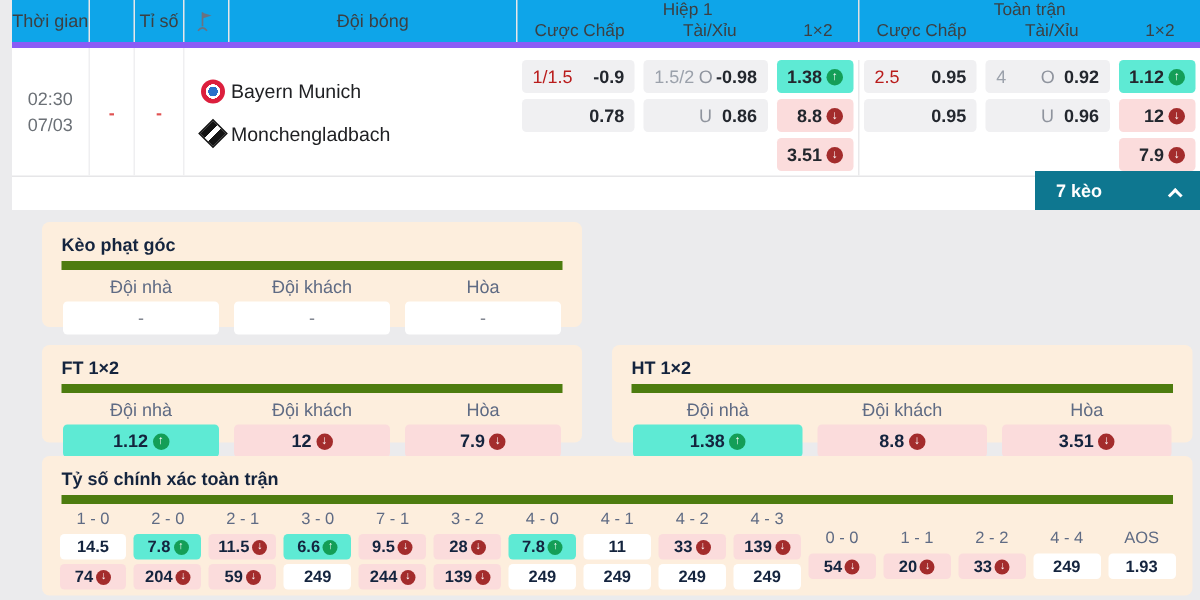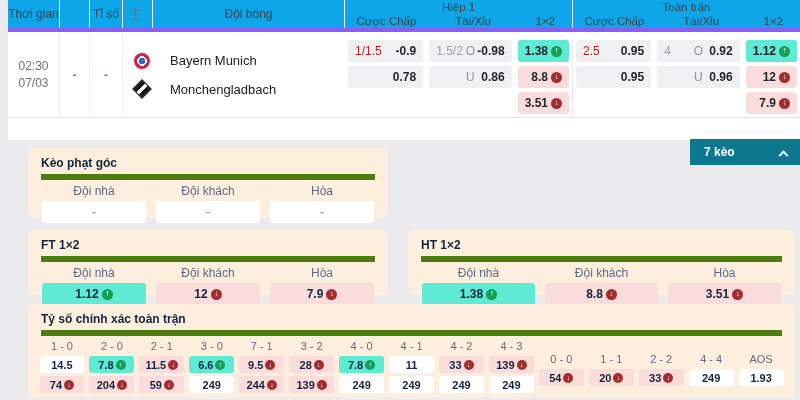--- a/index.html
+++ b/index.html
@@ -25,21 +25,21 @@
   .th-bot-half { flex:1; display:flex; }
   .th-bot-half.second { border-left:1px solid #e0e0e2; }
   .lh { display:flex; align-items:center; justify-content:center; font-size:11.5px; }
   .lh-hc { flex:1.55; } .lh-ou { flex:1.7; } .lh-x12 { flex:1.0; }
 
   .tbody { display:flex; height:86px; border-bottom:1px solid #e6e6e8; }
   .tb-left { display:flex; width:337px; }
   .cell-time { width:52px; display:flex; flex-direction:column; align-items:center; justify-content:center; gap:3px; color:#6b7076; border-right:1px solid #efeff1; }
   .cell-dash { display:flex; align-items:center; justify-content:center; color:#e05252; font-weight:bold; border-right:1px solid #efeff1; }
   .cell-teams { flex:1; display:flex; flex-direction:column; justify-content:center; gap:13px; padding-left:11px; }
-  .team-row { display:flex; align-items:center; gap:20px; font-size:13px; font-weight:500; color:#202124; cursor:pointer; }
+  .team-row { display:flex; align-items:center; gap:4px; font-size:13px; font-weight:500; color:#202124; cursor:pointer; }
   .logo-bayern { width:16px; height:16px; border-radius:50%; flex:none;
     background:radial-gradient(circle at 50% 50%, #2a6fc9 0 28%, #ffffff 29% 42%, #dc1f3d 43% 100%); }
   .logo-gladbach { width:12px; height:12px; flex:none; margin:0 2px;
     background:linear-gradient(90deg,#141414 0 36%,#ffffff 36% 62%,#141414 62% 100%);
     transform:rotate(45deg); outline:1px solid #141414; }
 
   .tb-odds { flex:1; display:flex; padding-top:8px; }
   .half { flex:1; display:flex; }
   .half.second { border-left:1px solid #e9e9eb; }
   .ocol { display:flex; flex-direction:column; gap:4px; padding:0 3px; }
@@ -52,21 +52,21 @@
   .ou-line { flex:1; text-align:left; color:#9ba1ab; font-weight:normal; }
   .ou-letter { width:12px; text-align:center; color:#8f949e; font-weight:normal; }
   .ou-odds { flex:1; text-align:right; }
   .ocell.x12c { justify-content:flex-end; gap:3px; }
 
   .trend { width:11px; height:11px; border-radius:50%; display:inline-flex; align-items:center; justify-content:center;
     color:#fff; font-size:8px; font-weight:bold; flex:none; line-height:1; }
   .trend.up { background:#149e57; } .trend.down { background:#a32c2c; }
 
   .odds-btn { position:absolute; right:0; top:114px; width:110px; height:26px; background:#0e7790; color:#fff;
-    display:flex; align-items:center; justify-content:space-between; padding:0 13px 0 14px; font-weight:bold; cursor:pointer;margin-top:25px; }
+    display:flex; align-items:center; justify-content:space-between; padding:0 13px 0 14px; font-weight:bold; cursor:pointer; }
   .chev-up { width:7px; height:7px; border-left:2px solid #fff; border-top:2px solid #fff; transform:rotate(45deg) translate(2px,2px); }
 
   .flag-icon { color:#6b7280; }
 
   
   .panel { position:absolute; background:#fdeedd; border-radius:5px; color:#14243e; }
   .p-corner { left:28px; top:148px; width:360px; height:70px; }
   .p-ft { left:28px; top:230px; width:360px; height:65px; }
   .p-ht { left:408px; top:230px; width:387px; height:65px; }
   .p-cs { left:28px; top:304px; width:767px; height:93px; }

